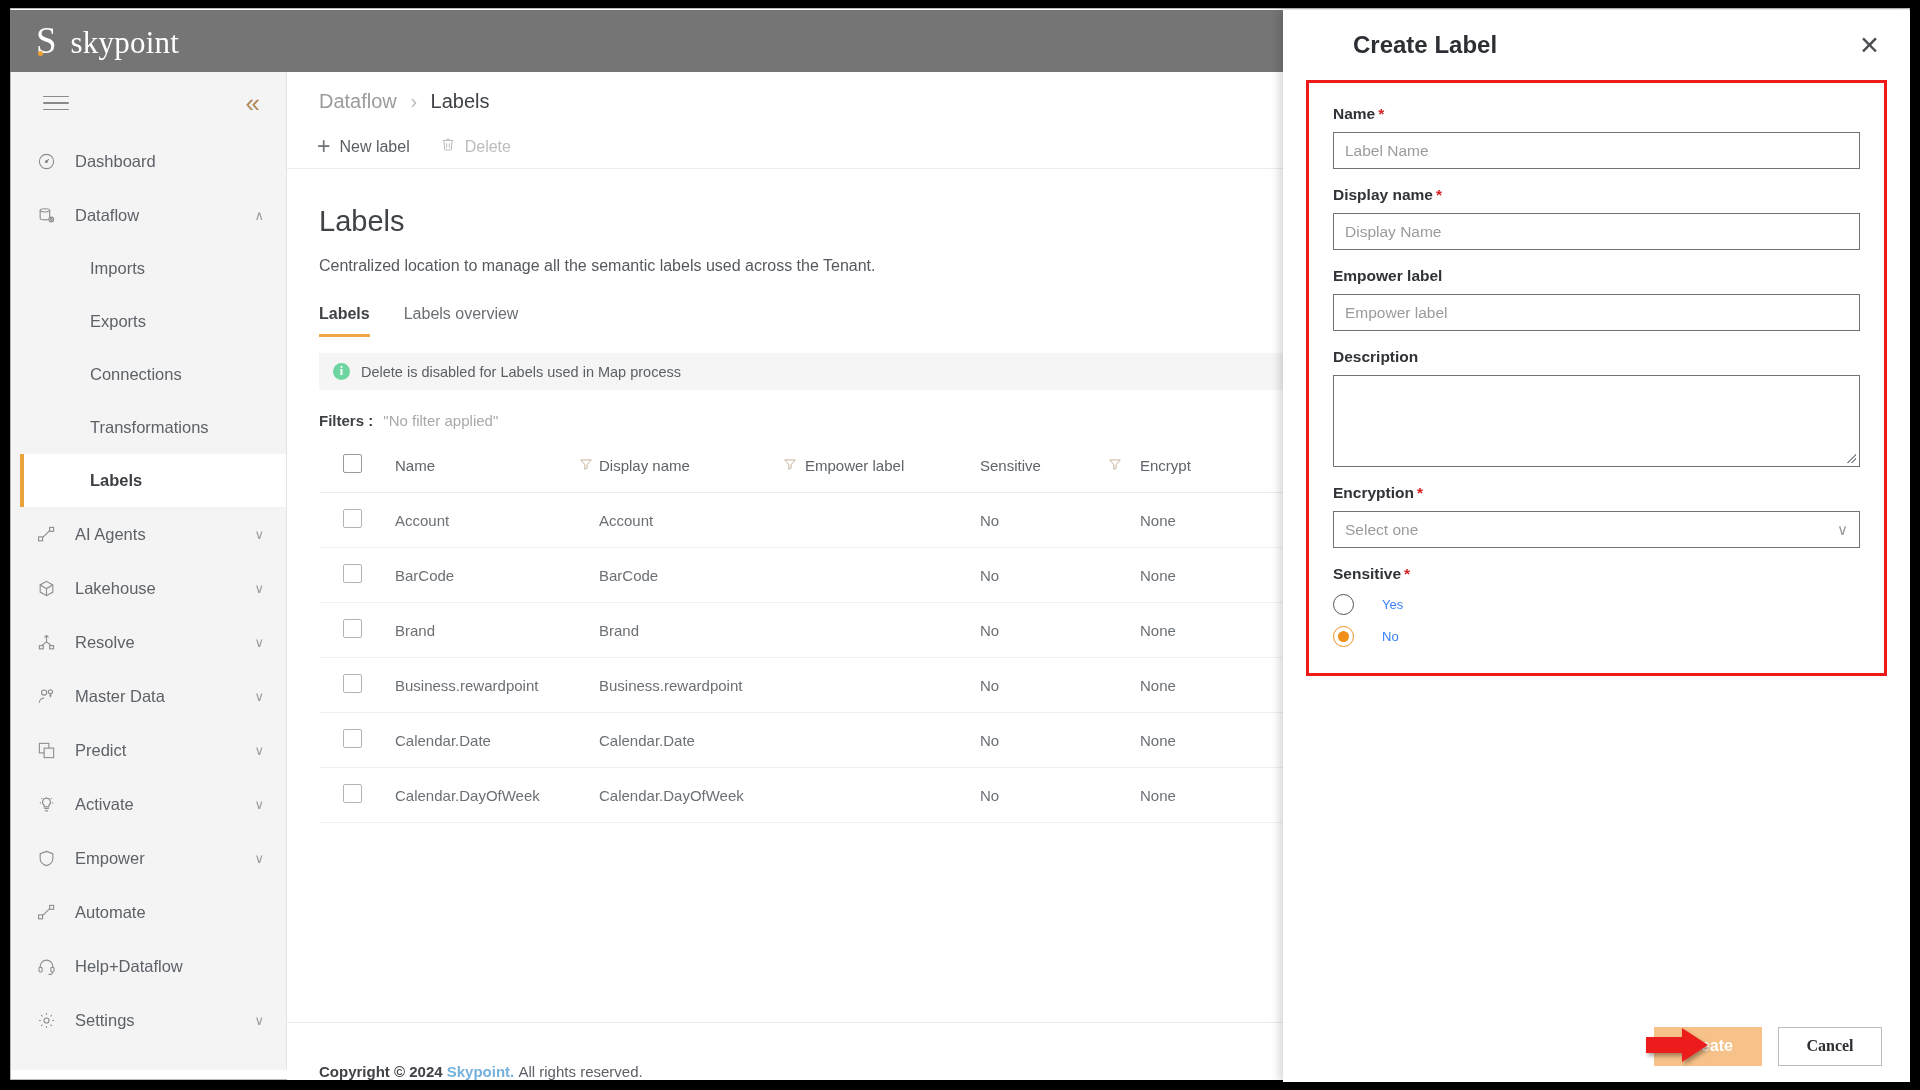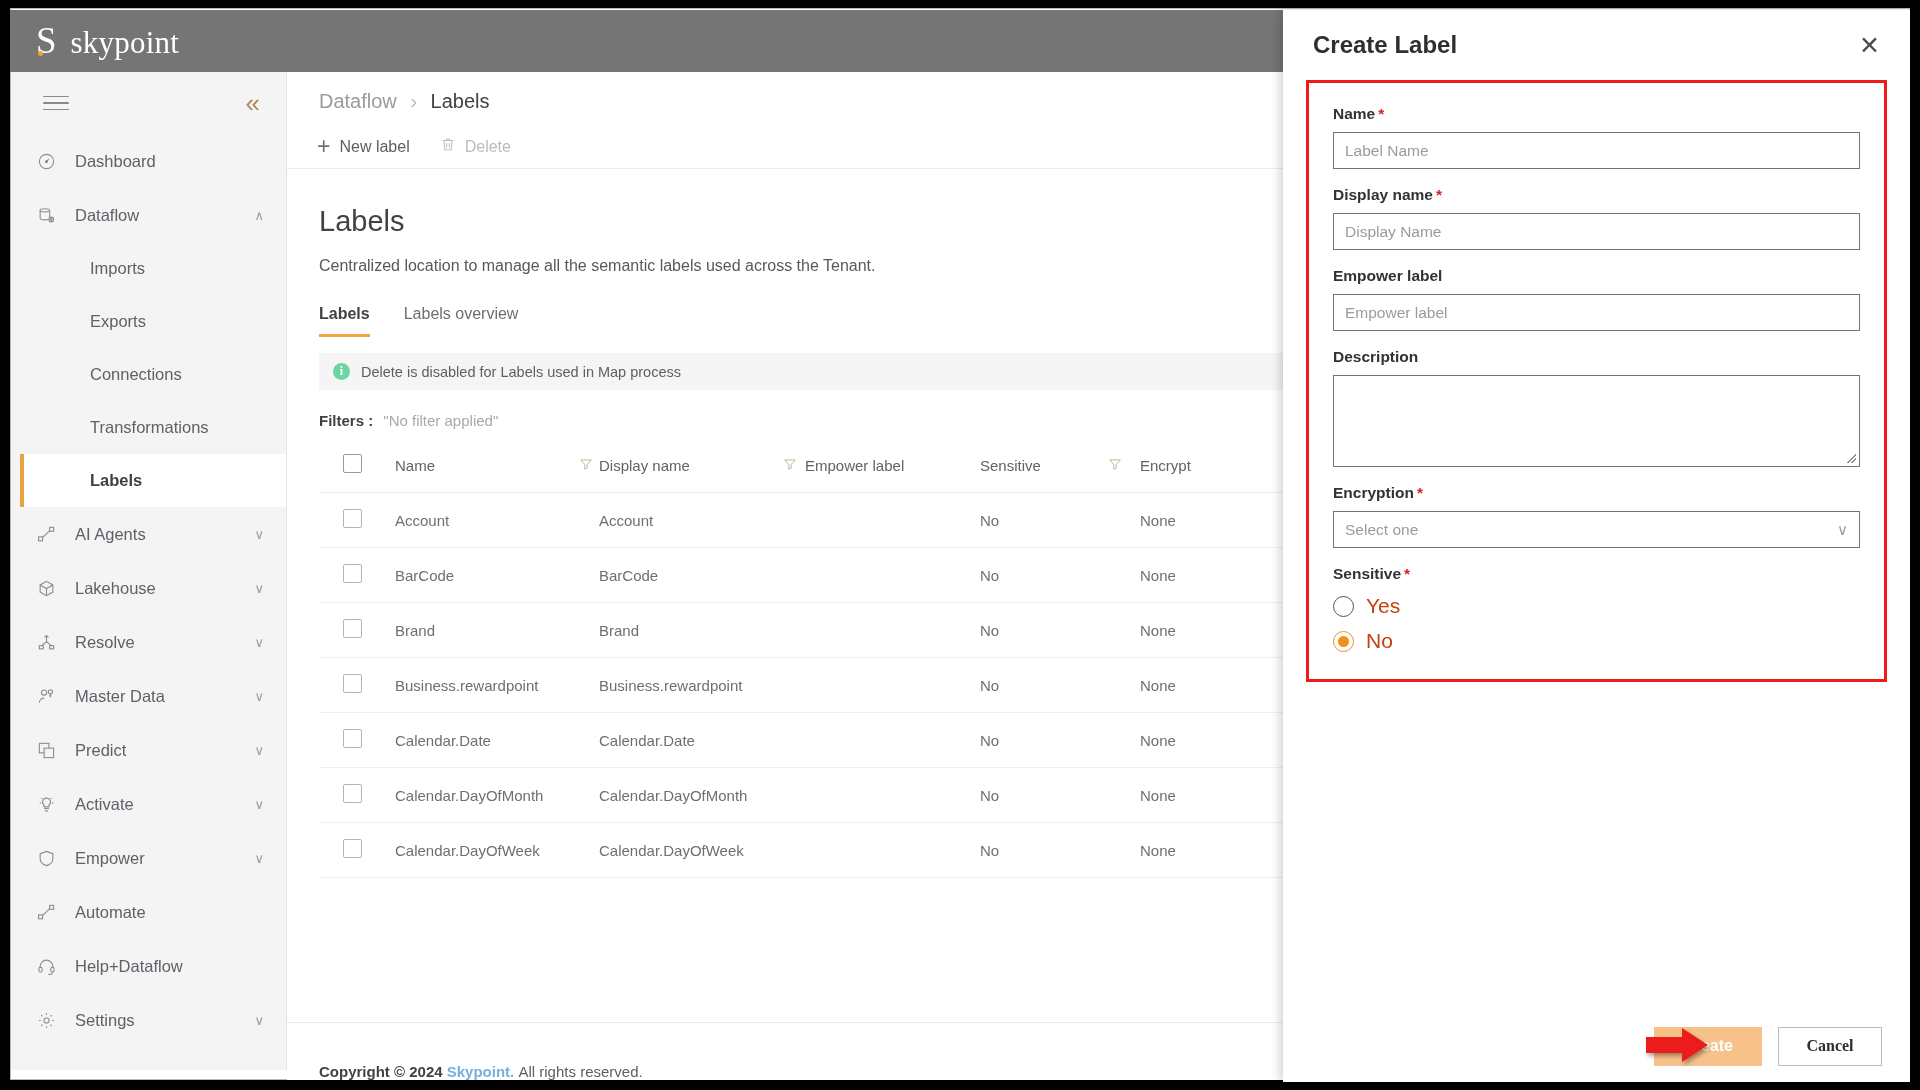--- a/index.html
+++ b/index.html
@@ -161,21 +161,21 @@
   
   .panel {
     position:absolute; left:1283px; top:10px; width:627px; height:1072px;
     background:#ffffff; box-shadow:-3px 0 9px rgba(0,0,0,.18);
     z-index: 20;
   }
   .panel-head {
     height:70px; display:flex; align-items:center; justify-content:space-between;
     padding: 0 30px 0 30px;
   }
-  .panel-title { font-size:24px; font-weight:700; color:#2c2f33; }
+  .panel-title { font-size:24px; font-weight:700; color:#2c2f33;margin-left:40px; }
   .panel-close { font-size:25px; color:#4a4d51; line-height:1; cursor:pointer; font-weight:300; }
 
   .redbox {
     margin: 0 23px; border:3px solid #ee1b1b; padding: 22px 24px 26px 24px;
   }
   .fld { margin-bottom: 17px; }
   .fld:last-child { margin-bottom:0; }
   .fld-label { font-size:15.5px; font-weight:700; color:#2f3236; margin-bottom:9px; }
   .req { color:#d32222; margin-left:3px; }
   .inp {
@@ -202,21 +202,21 @@
     cursor:pointer;
   }
   .sel .cv { color:#9a9a9a; font-size:15px; }
   .radio-row { display:flex; align-items:center; gap:12px; margin-top:11px; }
   .radio {
     width:21px;height:21px;border-radius:50%;border:1.8px solid #515457;
     display:flex;align-items:center;justify-content:center; cursor:pointer; flex:0 0 21px;
   }
   .radio.on { border-color:#f0901a; }
   .radio.on::after{ content:""; width:11px;height:11px;border-radius:50%;background:#f0901a; }
-  .radio-lbl { font-size:21px; color:#c2410c; }
+  .radio-lbl { font-size:13px; color:#3b82f6;margin-left:16px; }
 
   .panel-actions {
     position:absolute; left:0; bottom:0; width:100%; height:72px;
     background:#fff; display:flex; align-items:center; justify-content:flex-end;
     gap:16px; padding-right:28px;
   }
   .btn-create {
     width:108px;height:39px;background:#f7c289;color:#ffffff;border:none;
     font-size:16px;font-weight:700;cursor:default;
     font-family:"Liberation Sans", sans-serif;
@@ -538,31 +538,20 @@
             <td></td>
             <td>Calendar.Date</td>
             <td></td>
             <td></td>
             <td>No</td>
             <td></td>
             <td>None</td>
           </tr>
           <tr>
             <td class="col-chk"><span class="cb"></span></td>
-            <td>Calendar.DayOfMonth</td>
-            <td></td>
-            <td>Calendar.DayOfMonth</td>
-            <td></td>
-            <td></td>
-            <td>No</td>
-            <td></td>
-            <td>None</td>
-          </tr>
-          <tr>
-            <td class="col-chk"><span class="cb"></span></td>
             <td>Calendar.DayOfWeek</td>
             <td></td>
             <td>Calendar.DayOfWeek</td>
             <td></td>
             <td></td>
             <td>No</td>
             <td></td>
             <td>None</td>
           </tr>
         </tbody>

